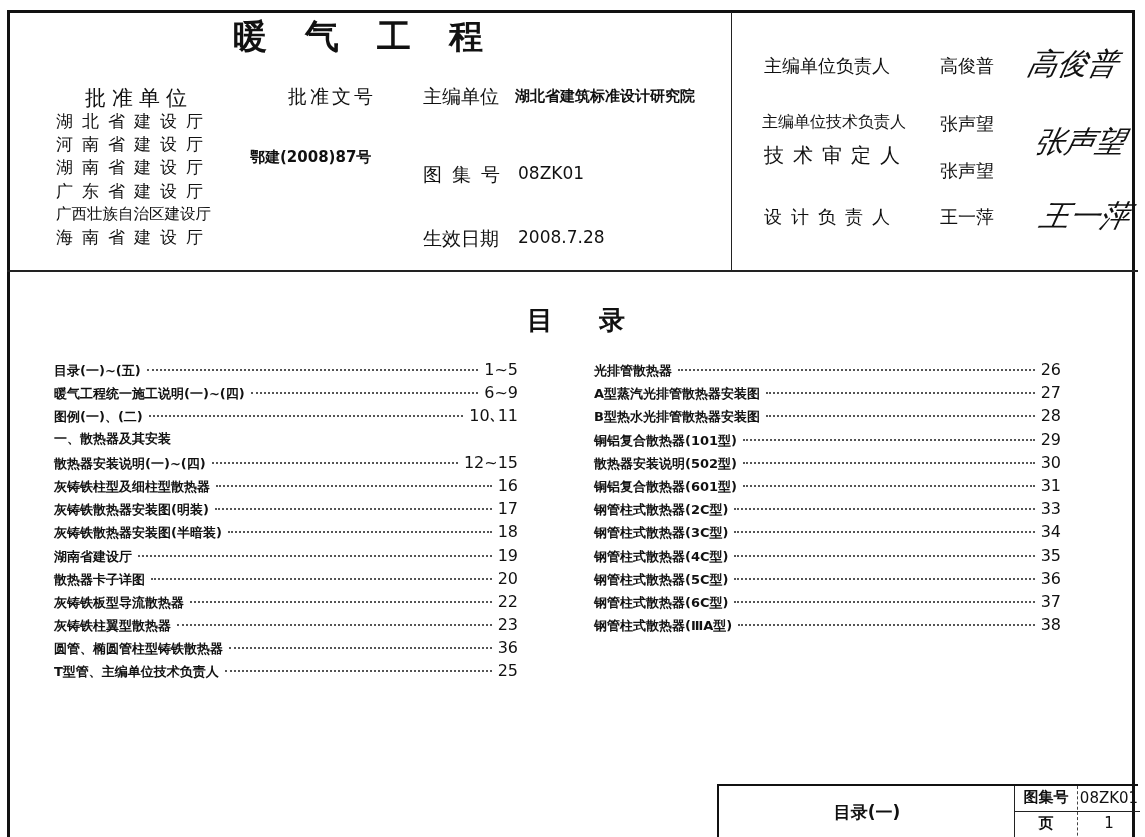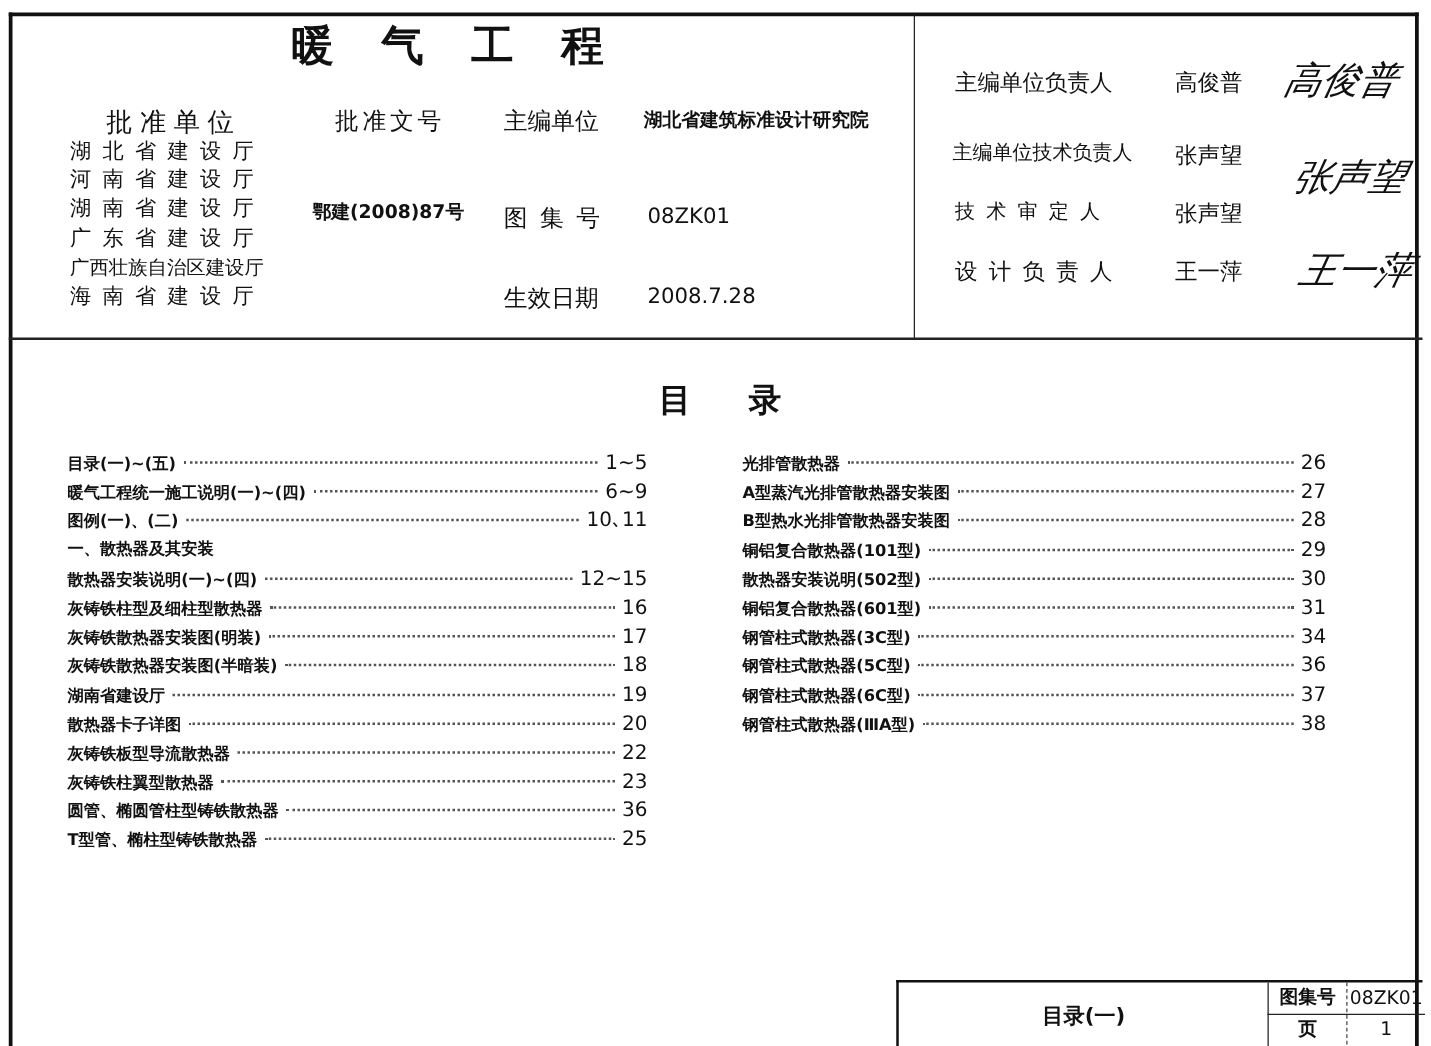--- a/index.html
+++ b/index.html
@@ -19,21 +19,21 @@
   .big-title {
     position: absolute; left: 233px; top: 14px; font-size: 34px; font-weight: bold;
     letter-spacing: 38px; white-space: nowrap;
   }
   .approval-head { position: absolute; left: 85px; top: 84px; font-size: 21px; letter-spacing: 6px; }
   .approval-list { position: absolute; left: 56px; top: 110px; font-size: 17px; line-height: 23.2px; }
   .approval-list .row { white-space: nowrap; }
   .spaced { letter-spacing: 9px; }
   .tight { letter-spacing: 0px; font-size: 15.5px; }
 
-  .lbl { position: absolute; font-size: 19px; white-space: nowrap; }
+  .lbl { position: absolute; font-size: 19px; white-space: nowrap; margin-left: 20px; }
   .val { position: absolute; font-size: 17px; white-space: nowrap; }
   .val.small { font-size: 15px; font-weight: bold; }
 
   .resp { position: absolute; font-size: 17px; white-space: nowrap; }
   .sig { position: absolute; font-family: "DejaVu Serif", serif; font-style: italic; font-size: 30px; white-space: nowrap; transform: skewX(-12deg); }
 
   .toc-title { position: absolute; left: 527px; top: 303px; font-size: 26px; font-weight: bold; letter-spacing: 46px; white-space: nowrap; }
 
   .toc-col { position: absolute; top: 360px; }
   .toc-col.left { left: 54px; width: 464px; }
@@ -70,40 +70,40 @@
 <div class="approval-list">
   <div class="row spaced">湖北省建设厅</div>
   <div class="row spaced">河南省建设厅</div>
   <div class="row spaced">湖南省建设厅</div>
   <div class="row spaced">广东省建设厅</div>
   <div class="row tight">广西壮族自治区建设厅</div>
   <div class="row spaced">海南省建设厅</div>
 </div>
 
 <div class="lbl" style="left:268px; top:84px; letter-spacing:3px;">批准文号</div>
-<div class="val small" style="left:250px; top:160px;text-align:right;">鄂建(2008)87号</div>
+<div class="val small" style="left:250px; top:148px;text-align:right;">鄂建(2008)87号</div>
 
 <div class="lbl" style="left:403px; top:84px;font-family:Liberation Mono, monospace;">主编单位</div>
 <div class="val small" style="left:515px; top:87px;">湖北省建筑标准设计研究院</div>
 
 <div class="lbl" style="left:403px; top:162px; letter-spacing:2px;">图 集 号</div>
 <div class="val" style="left:518px; top:163px;">08ZK01</div>
 
 <div class="lbl" style="left:403px; top:226px;">生效日期</div>
 <div class="val" style="left:518px; top:227px;">2008.7.28</div>
 
 <div class="resp" style="left:764px; top:54px; font-size:18px;">主编单位负责人</div>
 <div class="resp" style="left:940px; top:54px; font-size:18px;">高俊普</div>
 <div class="sig" style="left:1028px; top:44px;">高俊普</div>
 
 <div class="resp" style="left:762px; top:112px; font-size:16px;">主编单位技术负责人</div>
 <div class="resp" style="left:940px; top:112px; font-size:18px;">张声望</div>
 <div class="sig" style="left:1035px; top:122px;">张声望</div>
 
-<div class="resp" style="left:764px; top:159px; font-size:16px; letter-spacing:9px;">技术审定人</div>
+<div class="resp" style="left:764px; top:142px; font-size:20px; letter-spacing:9px;">技术审定人</div>
 <div class="resp" style="left:940px; top:159px; font-size:18px;">张声望</div>
 
 <div class="resp" style="left:764px; top:205px; font-size:18px; letter-spacing:9px;">设计负责人</div>
 <div class="resp" style="left:940px; top:205px; font-size:18px;">王一萍</div>
 <div class="sig" style="left:1040px; top:196px;">王一萍</div>
 
 <div class="toc-title">目录</div>
 
 <div class="toc-col left">
   <div class="toc-row">
@@ -164,21 +164,21 @@
       <span class="t">灰铸铁柱翼型散热器</span>
       <span class="dots"></span>
       <span class="p">23</span>
     </div>
   <div class="toc-row">
       <span class="t">圆管、椭圆管柱型铸铁散热器</span>
       <span class="dots"></span>
       <span class="p">36</span>
     </div>
   <div class="toc-row">
-      <span class="t">T型管、椭柱型铸铁散热器</span>
+      <span class="t">T型管、主编单位技术负责人</span>
       <span class="dots"></span>
       <span class="p">25</span>
     </div>
 </div>
 
 <div class="toc-col right">
   <div class="toc-row">
       <span class="t">光排管散热器</span>
       <span class="dots"></span>
       <span class="p">26</span>
@@ -202,23 +202,33 @@
       <span class="t">散热器安装说明(502型)</span>
       <span class="dots"></span>
       <span class="p">30</span>
     </div>
   <div class="toc-row">
       <span class="t">铜铝复合散热器(601型)</span>
       <span class="dots"></span>
       <span class="p">31</span>
     </div>
   <div class="toc-row">
+      <span class="t">钢管柱式散热器(2C型)</span>
+      <span class="dots"></span>
+      <span class="p">33</span>
+    </div>
+  <div class="toc-row">
       <span class="t">钢管柱式散热器(3C型)</span>
       <span class="dots"></span>
       <span class="p">34</span>
+    </div>
+  <div class="toc-row">
+      <span class="t">钢管柱式散热器(4C型)</span>
+      <span class="dots"></span>
+      <span class="p">35</span>
     </div>
   <div class="toc-row">
       <span class="t">钢管柱式散热器(5C型)</span>
       <span class="dots"></span>
       <span class="p">36</span>
     </div>
   <div class="toc-row">
       <span class="t">钢管柱式散热器(6C型)</span>
       <span class="dots"></span>
       <span class="p">37</span>

